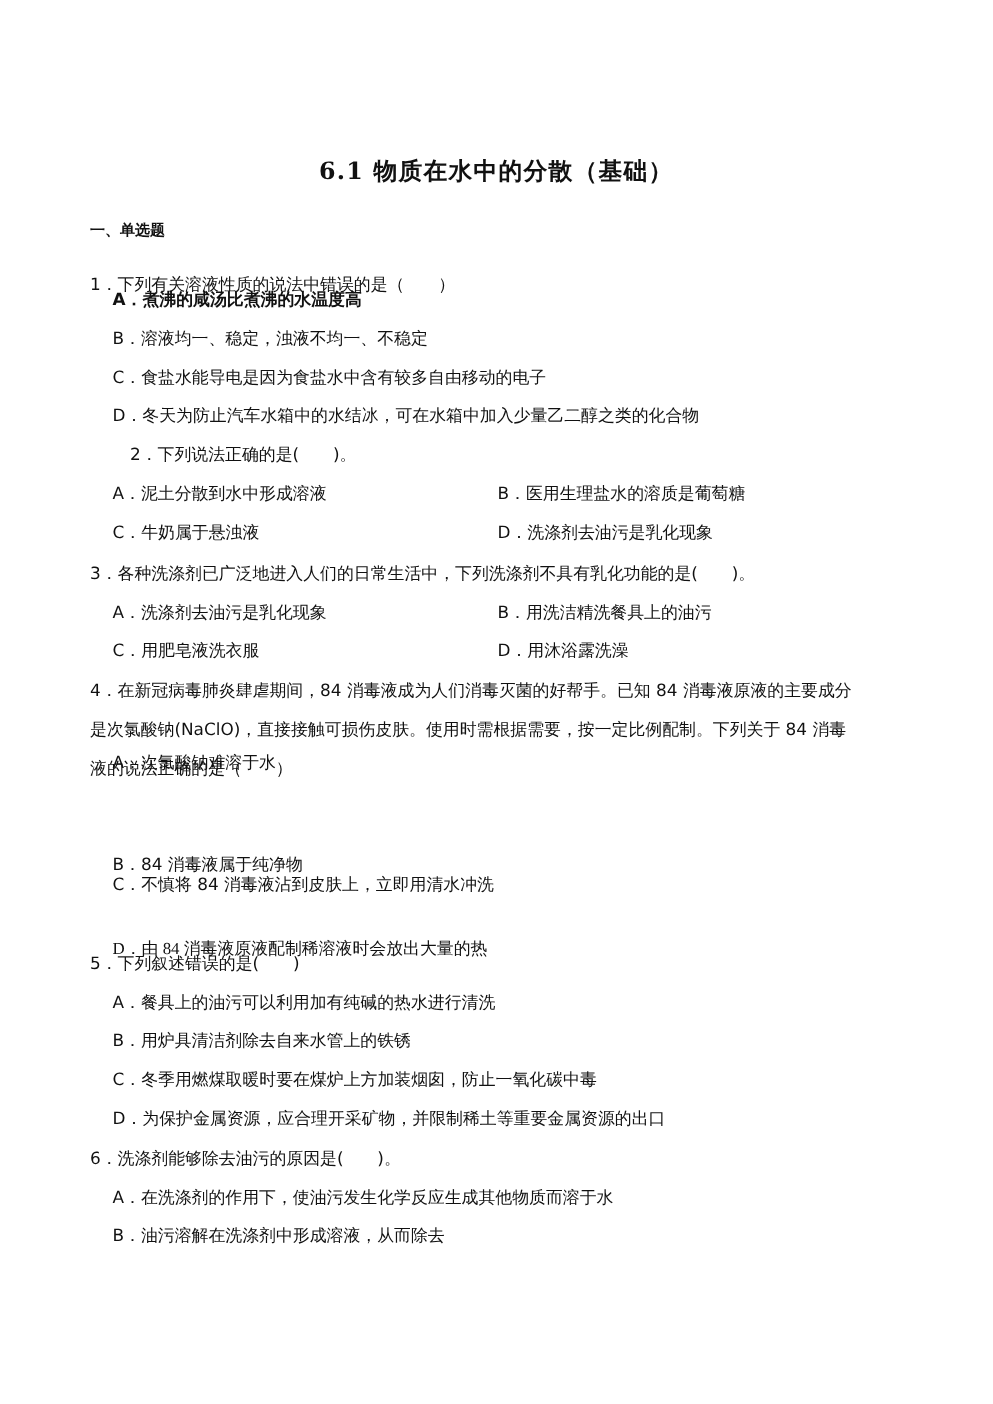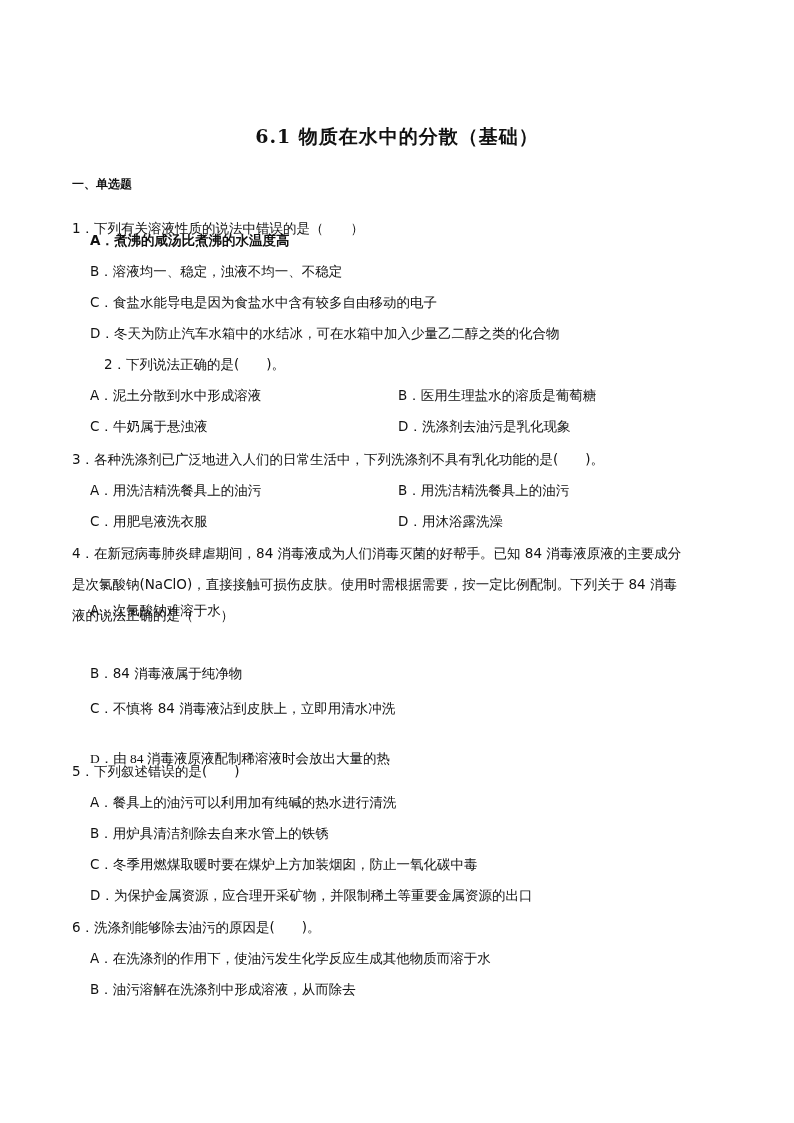--- a/index.html
+++ b/index.html
@@ -27,30 +27,30 @@
   <div class="line opt" style="top:293px;">C．食盐水能导电是因为食盐水中含有较多自由移动的电子</div>
   <div class="line opt" style="top:324px;">D．冬天为防止汽车水箱中的水结冰，可在水箱中加入少量乙二醇之类的化合物</div>
 
   <div class="line q" style="top:355px;margin-left:32px;">2．下列说法正确的是(　　)。</div>
   <div class="line opt" style="top:386px;">A．泥土分散到水中形成溶液</div>
   <div class="line opt2" style="top:386px;">B．医用生理盐水的溶质是葡萄糖</div>
   <div class="line opt" style="top:417px;">C．牛奶属于悬浊液</div>
   <div class="line opt2" style="top:417px;">D．洗涤剂去油污是乳化现象</div>
 
   <div class="line q" style="top:450px;">3．各种洗涤剂已广泛地进入人们的日常生活中，下列洗涤剂不具有乳化功能的是(　　)。</div>
-  <div class="line opt" style="top:481px;">A．用洗洁精洗餐具上的油污</div>
+  <div class="line opt" style="top:481px;">A．洗涤剂去油污是乳化现象</div>
   <div class="line opt2" style="top:481px;">B．用洗洁精洗餐具上的油污</div>
   <div class="line opt" style="top:512px;">C．用肥皂液洗衣服</div>
   <div class="line opt2" style="top:512px;">D．用沐浴露洗澡</div>
 
   <div class="line q" style="top:544px;">4．在新冠病毒肺炎肆虐期间，84 消毒液成为人们消毒灭菌的好帮手。已知 84 消毒液原液的主要成分</div>
   <div class="line q" style="top:575px;">是次氯酸钠(NaClO)，直接接触可损伤皮肤。使用时需根据需要，按一定比例配制。下列关于 84 消毒</div>
   <div class="line q" style="top:606px;">液的说法正确的是（　　）</div>
   <div class="line opt" style="top:601px;">A．次氯酸钠难溶于水</div>
-  <div class="line opt" style="top:664px;">B．84 消毒液属于纯净物</div>
+  <div class="line opt" style="top:683px;">B．84 消毒液属于纯净物</div>
   <div class="line opt" style="top:699px;">C．不慎将 84 消毒液沾到皮肤上，立即用清水冲洗</div>
   <div class="line opt" style="top:750px;font-family:Liberation Serif, serif;">D．由 84 消毒液原液配制稀溶液时会放出大量的热</div>
 
   <div class="line q" style="top:762px;">5．下列叙述错误的是(　　)</div>
   <div class="line opt" style="top:793px;">A．餐具上的油污可以利用加有纯碱的热水进行清洗</div>
   <div class="line opt" style="top:824px;">B．用炉具清洁剂除去自来水管上的铁锈</div>
   <div class="line opt" style="top:855px;">C．冬季用燃煤取暖时要在煤炉上方加装烟囱，防止一氧化碳中毒</div>
   <div class="line opt" style="top:886px;">D．为保护金属资源，应合理开采矿物，并限制稀土等重要金属资源的出口</div>
 
   <div class="line q" style="top:918px;">6．洗涤剂能够除去油污的原因是(　　)。</div>

